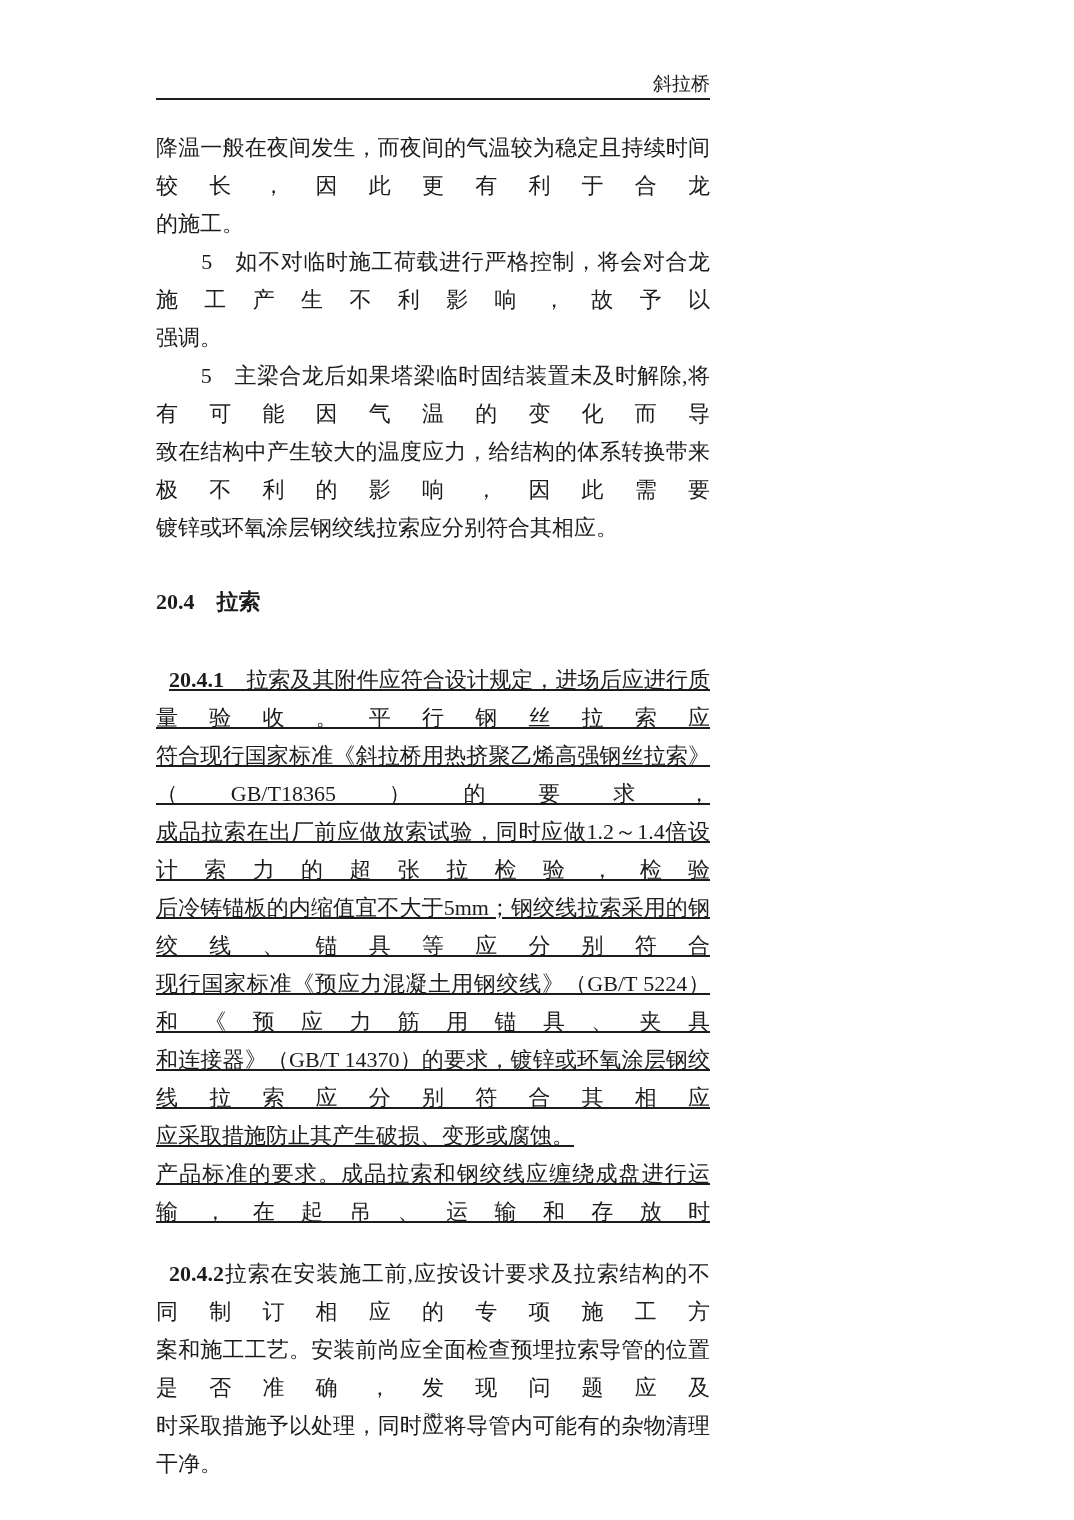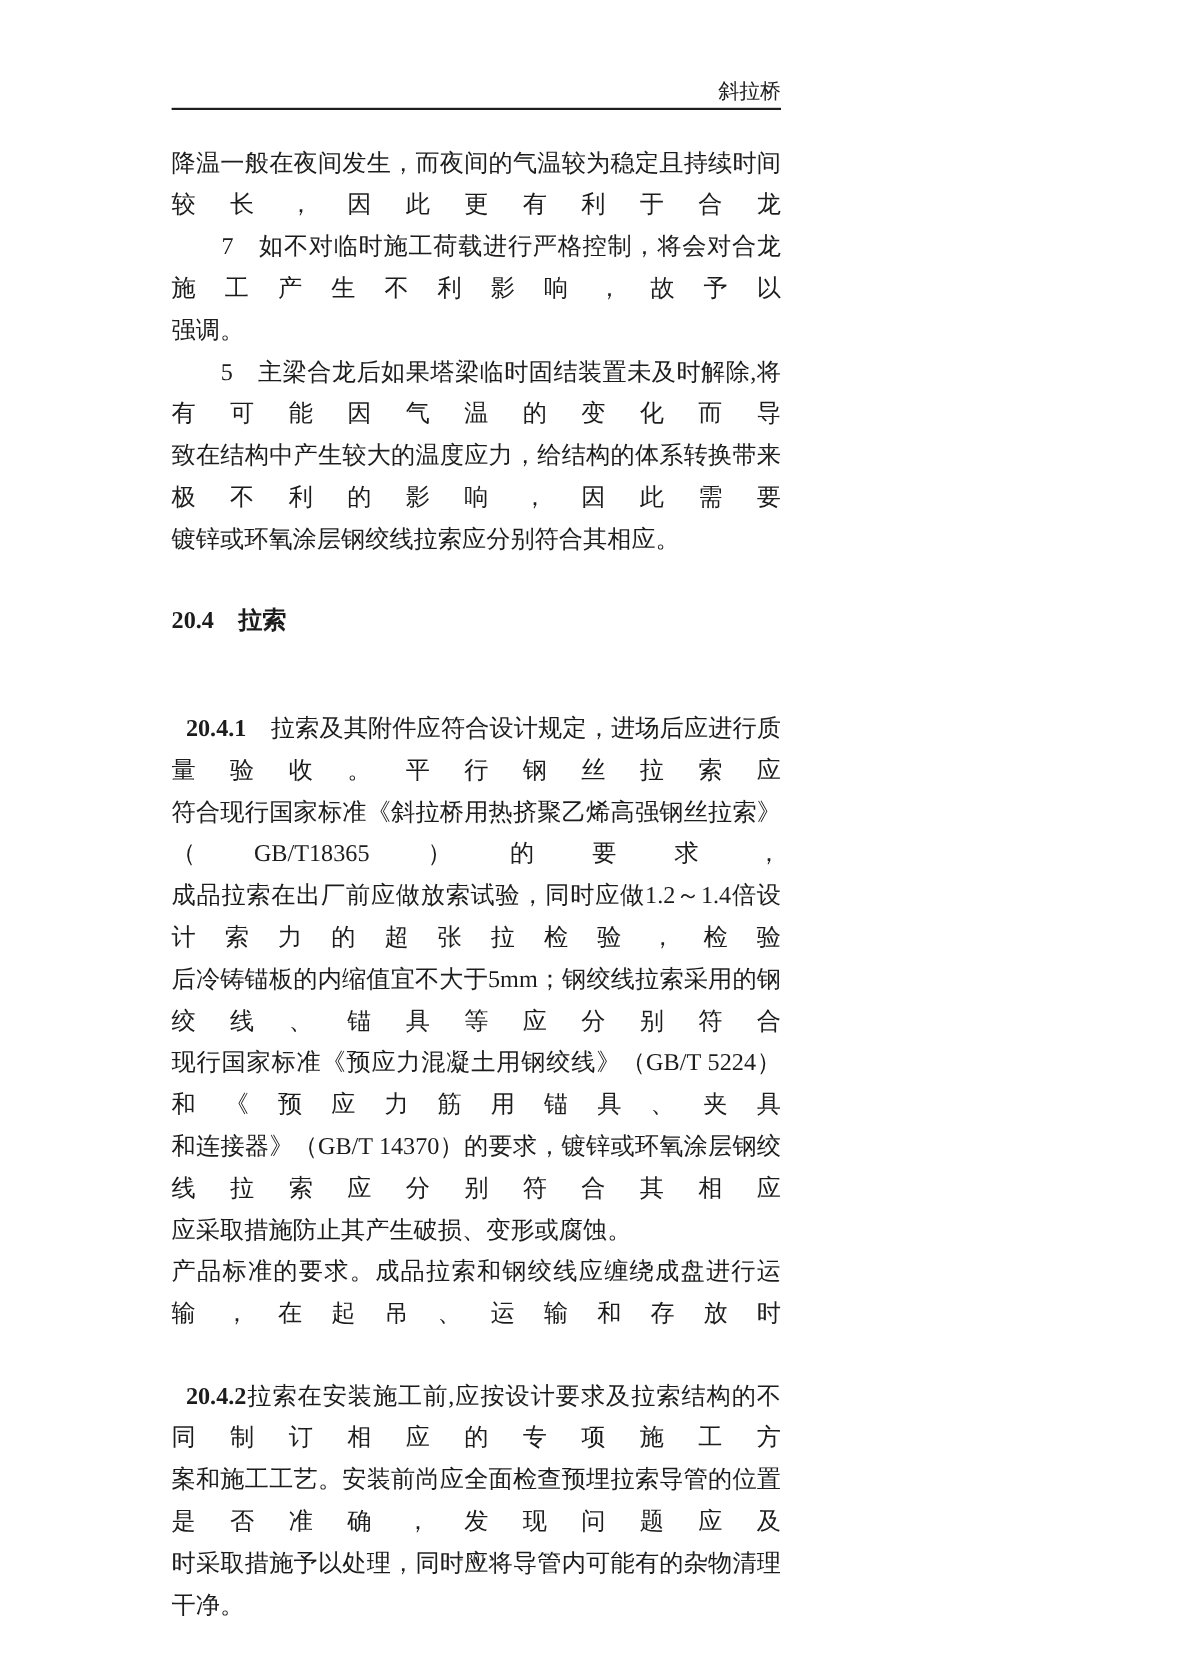--- a/index.html
+++ b/index.html
@@ -44,22 +44,22 @@
     text-align-last: left;
     font-weight: bold;
   }
   .block.kai-heading { margin-top: 44px; }
   .block.kai-heading .line {
     text-align-last: left;
     font-weight: bold;
     font-style: italic;
   }
   [data-name="block-paragraph-continuation"] { margin-top: 29px; }
-  [data-name="block-clause-20-4-1"] { margin-top: 61px; }
-  [data-name="block-clause-20-4-2"] { margin-top: 37px; }
+  [data-name="block-clause-20-4-1"] { margin-top: 41px; text-decoration: underline; }
+  [data-name="block-clause-20-4-2"] { margin-top: 24px; }
   .footer {
     position: absolute;
     left: 0;
     right: 0;
     top: 1402px;
     text-align: center;
     font-size: 12px;
     line-height: 30px;
   }
   b { font-weight: bold; }
@@ -68,23 +68,24 @@
 <body>
 
 <div class="page" data-name="document-page">
   <header class="running-header" data-name="running-header">
     <span data-name="header-title">斜拉桥</span>
   </header>
 
   <main class="content" id="content" data-name="document-content">
       <section class="block body" data-name="block-paragraph-continuation">
         <div class="line" data-name="text-line"><span data-name="text-run">降温一般在夜间发生，而夜间的气温较为稳定且持续时间较长，因此更有利于合龙</span></div>
+        <div class="line partial" data-name="text-line"><span data-name="text-run">的施工。</span></div>
       </section>
       <section class="block body" data-name="block-item-4">
-        <div class="line" data-name="text-line"><span data-name="text-run">　　7　如不对临时施工荷载进行严格控制，将会对合龙施工产生不利影响，故予以</span></div>
+        <div class="line" data-name="text-line"><span data-name="text-run">　　5　如不对临时施工荷载进行严格控制，将会对合龙施工产生不利影响，故予以</span></div>
         <div class="line partial" data-name="text-line"><span data-name="text-run">强调。</span></div>
       </section>
       <section class="block body" data-name="block-item-5">
         <div class="line" data-name="text-line"><span data-name="text-run">　　5　主梁合龙后如果塔梁临时固结装置未及时解除,将有可能因气温的变化而导</span></div>
         <div class="line" data-name="text-line"><span data-name="text-run">致在结构中产生较大的温度应力，给结构的体系转换带来极不利的影响，因此需要</span></div>
         <div class="line partial" data-name="text-line"><span data-name="text-run">镀锌或环氧涂层钢绞线拉索应分别符合其相应。</span></div>
       </section>
       <section class="block heading" data-name="block-section-heading">
         <div class="line partial" data-name="text-line"><b data-name="bold-run">20.4　拉索</b></div>
       </section>

